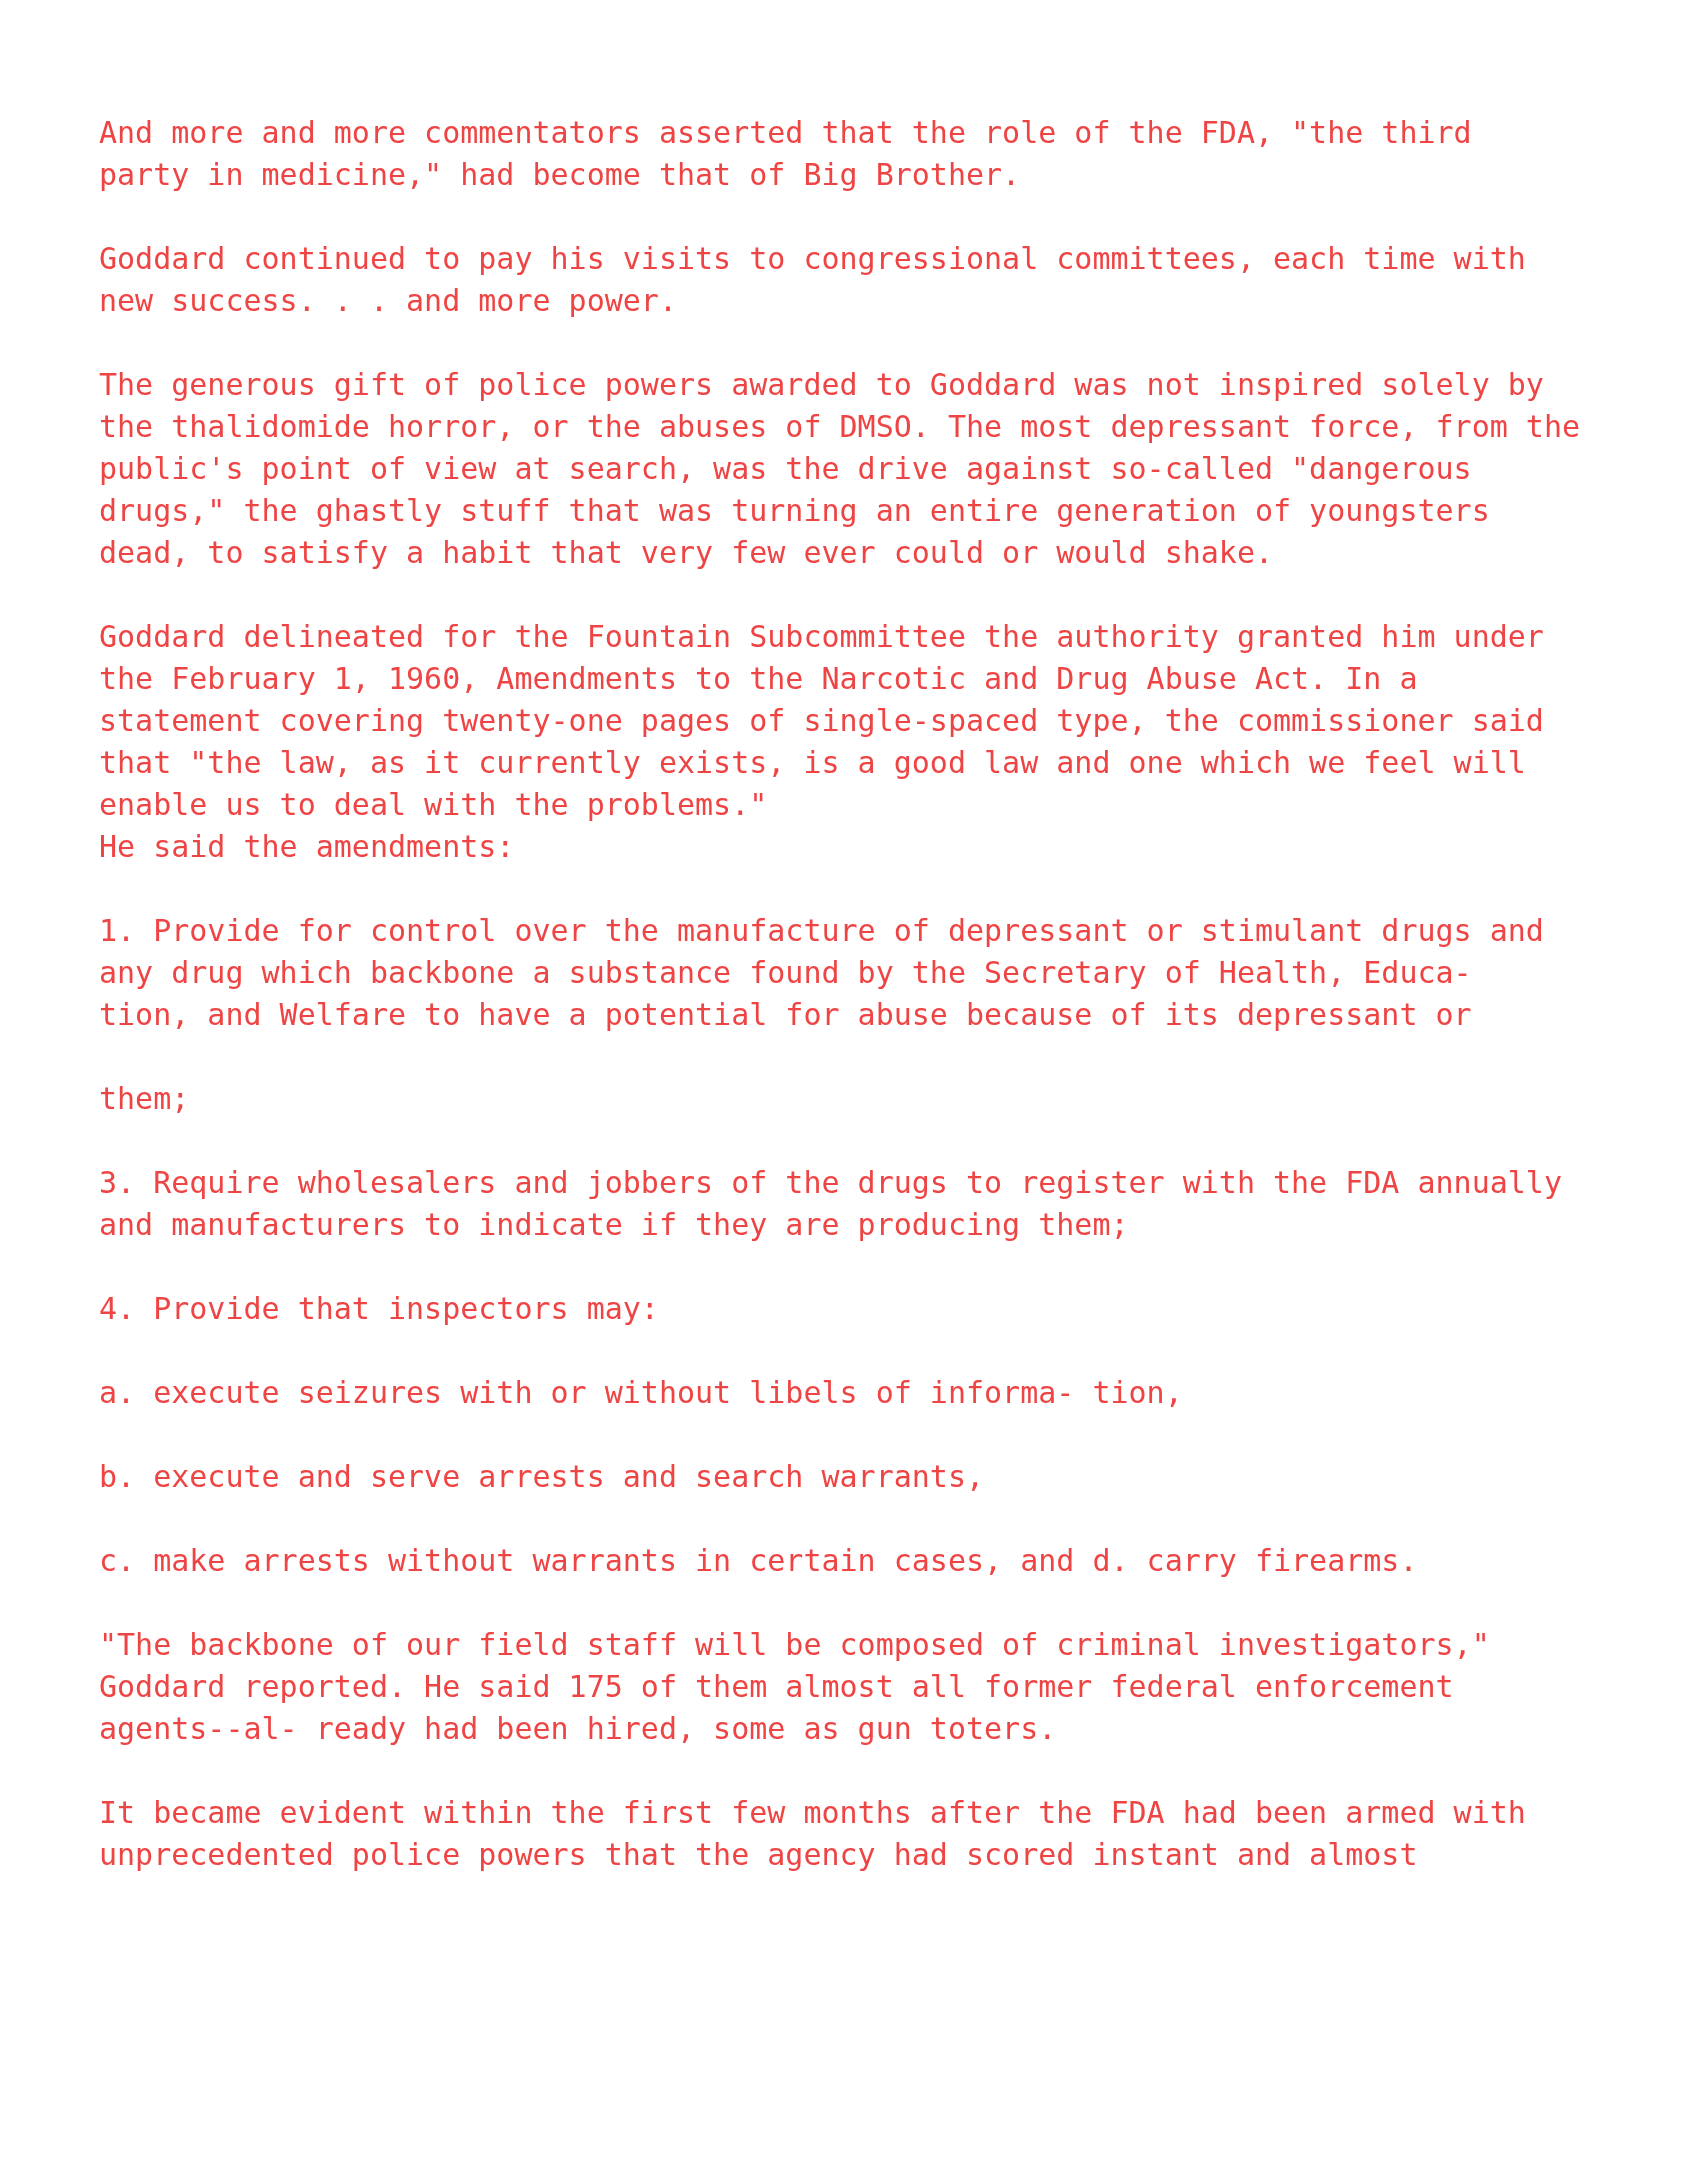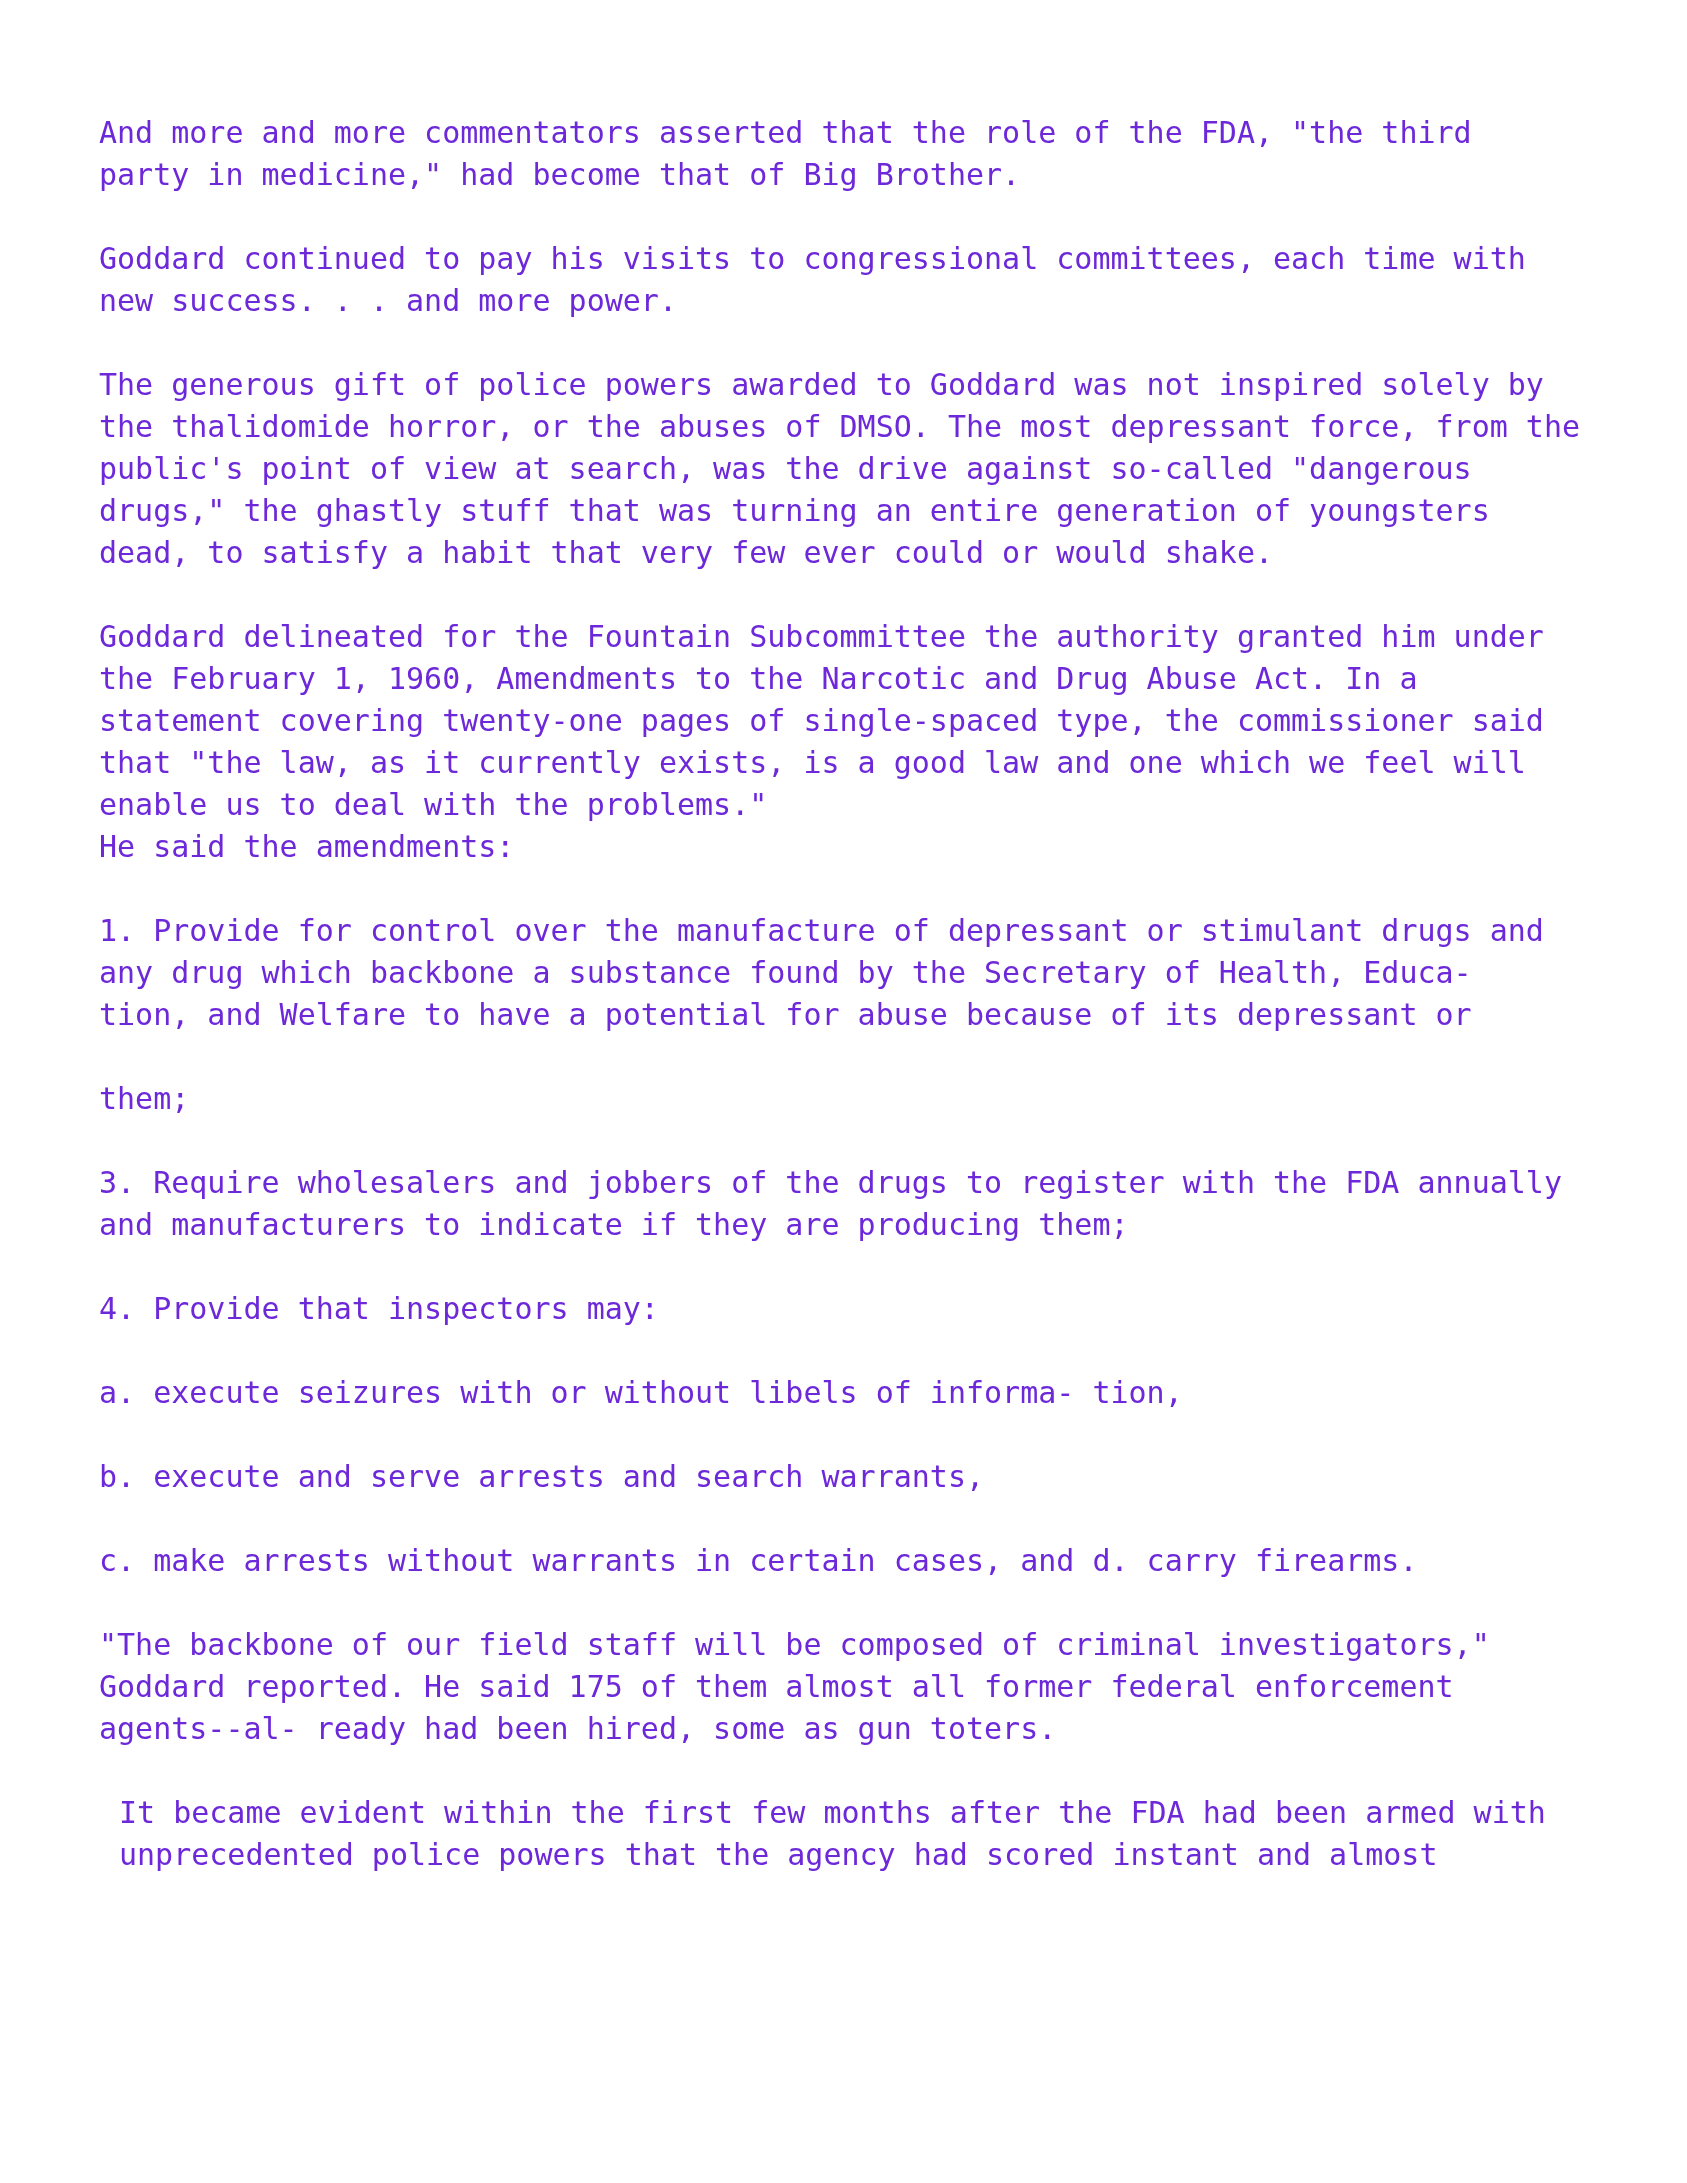--- a/index.html
+++ b/index.html
@@ -19,29 +19,28 @@
     overflow: hidden;
   }
   .doc {
     position: absolute;
     left: 99px;
     top: 112px;
     width: 1530px;
     font-family: "DejaVu Sans Mono", "Liberation Mono", monospace;
     font-size: 30px;
     line-height: 42px;
-    color: #6d28d9;
+    color: #ef4444;
     font-weight: 400;
   }
   .para {
     margin: 0 0 42px 0;
   }
   .para:last-child {
     margin-bottom: 0;
-    margin-left: 20px;
   }
   .line {
     white-space: pre;
   }
 </style>
 </head>
 <body>
 
 <div class="page" style="background: rgb(255, 255, 255); color: rgb(0, 0, 0);">
   <div class="doc">

